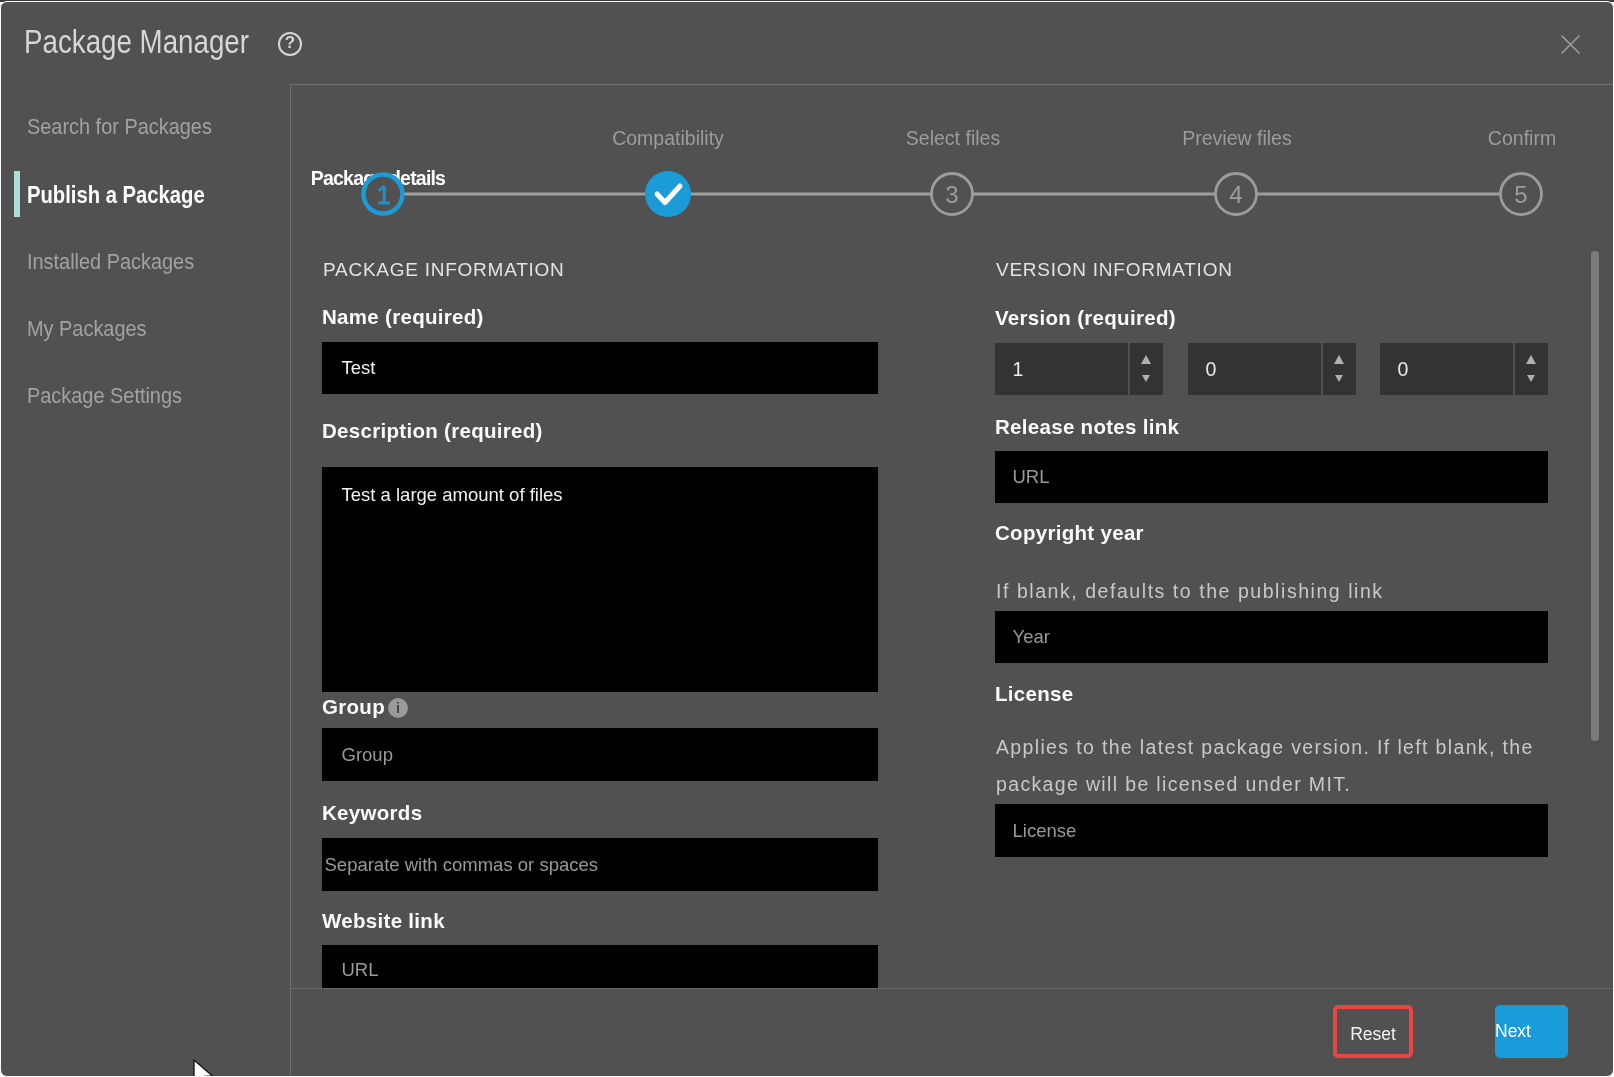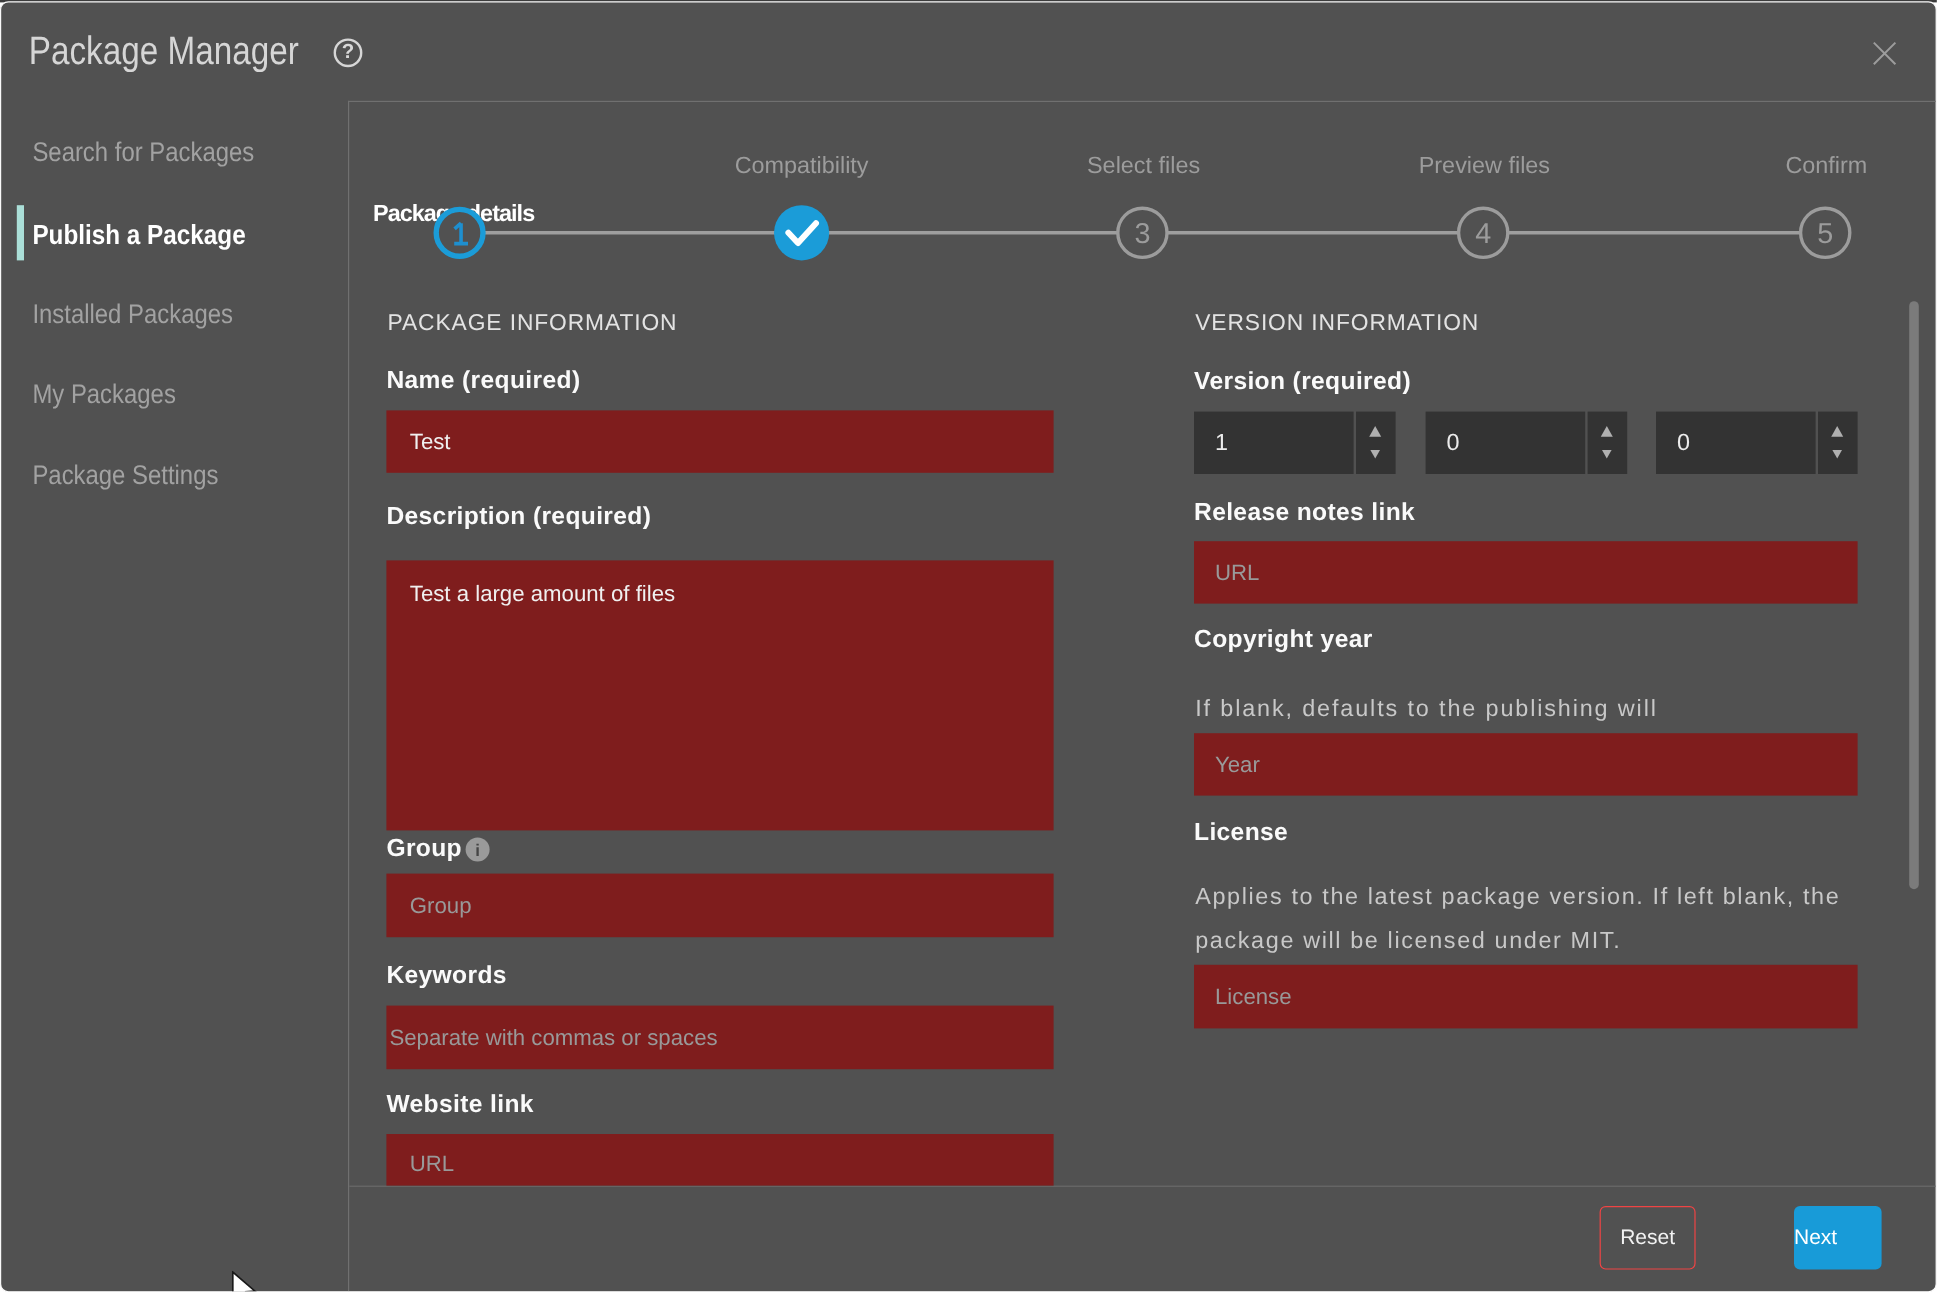--- a/index.html
+++ b/index.html
@@ -20,34 +20,34 @@
   
   .vline { left:288.5px; top:81.5px; width:1px; height:992px; background:#707070; }
   .hline { left:288.5px; top:81.5px; width:1324px; height:1px; background:#707070; }
   .fline { left:289.5px; top:985.5px; width:1323px; height:1px; background:#6a6a6a; }
   
   .slabel { top:126px; width:260px; text-align:center; font-size:19.5px; color:#9c9c9c; height:20px; line-height:20px;}
   .slabel.on { color:#ffffff; font-weight:bold; letter-spacing:-0.8px; }
   
   .sect { font-size:19px; color:#e3e3e3; letter-spacing:0.75px; height:19px; line-height:19px; }
   .lab  { font-size:20.5px; font-weight:bold; color:#fafafa; height:21px; line-height:21px; letter-spacing:0.3px; }
-  .inp  { background:#7f1d1d; color:#f0f0f0; font-size:18.5px; line-height:52px; padding-left:18px; }
+  .inp  { background:#000000; color:#f0f0f0; font-size:18.5px; line-height:52px; padding-left:18px; }
   .inp .ph { color:#999999; }
   .help2 { font-size:19.5px; color:#c8c8c8; letter-spacing:1.35px; }
   
   .spin { width:168px; height:52px; top:340.5px; }
   .spin .box { position:absolute; left:0; top:0; width:133px; height:52px; background:#333333;
                color:#ececec; font-size:19.5px; line-height:52px; padding-left:18px; }
   .spin .btns { position:absolute; left:135px; top:0; width:33px; height:52px; background:#333333; }
   .tri-u { position:absolute; left:11px; top:12px; width:0; height:0;
            border-left:5.5px solid transparent; border-right:5.5px solid transparent; border-bottom:9px solid #b0b0b0; }
   .tri-d { position:absolute; left:12px; top:32px; width:0; height:0;
            border-left:4.5px solid transparent; border-right:4.5px solid transparent; border-top:7px solid #b0b0b0; }
   
-  .reset { left:1332px; top:1003px; width:80px; height:53px; border:1px solid #ef4444; border-radius:5px;
+  .reset { left:1332px; top:1003px; width:80px; height:53px; border:4px solid #ef4444; border-radius:5px;
            color:#f2f2f2; font-size:17.5px; text-align:center; line-height:51px; }
   .next  { left:1494px; top:1003px; width:73px; height:53px; background:#189bd8; border-radius:5px;
            color:#ffffff; font-size:17.5px; line-height:53px; }
   .thumb { left:1589.5px; top:248.5px; width:8.5px; height:490px; background:#7b7b7b; border-radius:4px; }
 </style>
 </head>
 <body>
 <div class="topedge"></div>
 <div class="win">
 
@@ -125,21 +125,21 @@
     <div class="box">0</div>
     <div class="btns">
         <div class="tri-u"></div>
         <div class="tri-d"></div>
       </div>
   </div>
 
   <div class="abs lab" style="left:994px; top:414px;">Release notes link</div>
   <div class="abs inp" style="left:993.5px; top:448.5px; width:553px; height:52px;"><span class="ph">URL</span></div>
   <div class="abs lab" style="left:994px; top:520px;">Copyright year</div>
-  <div class="abs help2" style="left:995px; top:578px; letter-spacing:1.55px;">If blank, defaults to the publishing will</div>
+  <div class="abs help2" style="left:995px; top:578px; letter-spacing:1.55px;">If blank, defaults to the publishing link</div>
   <div class="abs inp" style="left:993.5px; top:608.5px; width:553px; height:52px;"><span class="ph">Year</span></div>
   <div class="abs lab" style="left:994px; top:681px;">License</div>
   <div class="abs help2" style="left:995px; top:727px; line-height:37px; white-space:nowrap;">Applies to the latest package version. If left blank, the<br>package will be licensed under MIT.</div>
   <div class="abs inp" style="left:993.5px; top:801.5px; width:553px; height:53px; line-height:53px;"><span class="ph">License</span></div>
 
   <div class="abs thumb"></div>
 
   <div class="abs reset">Reset</div>
   <div class="abs next">Next</div>
 

